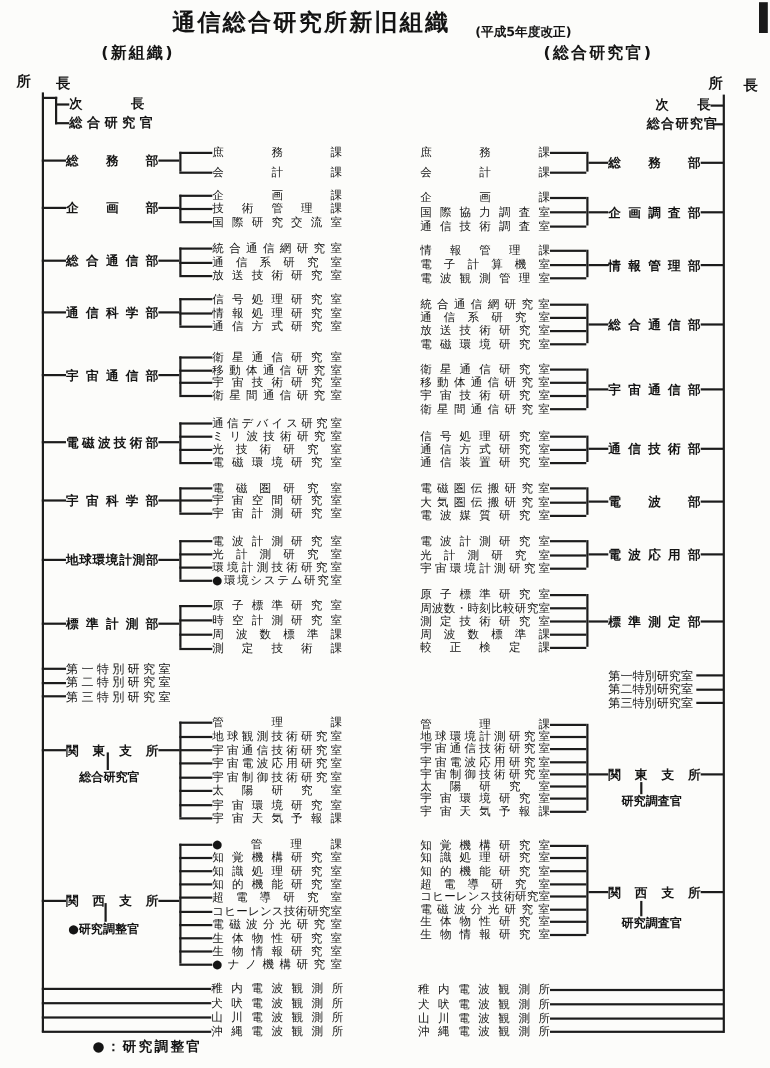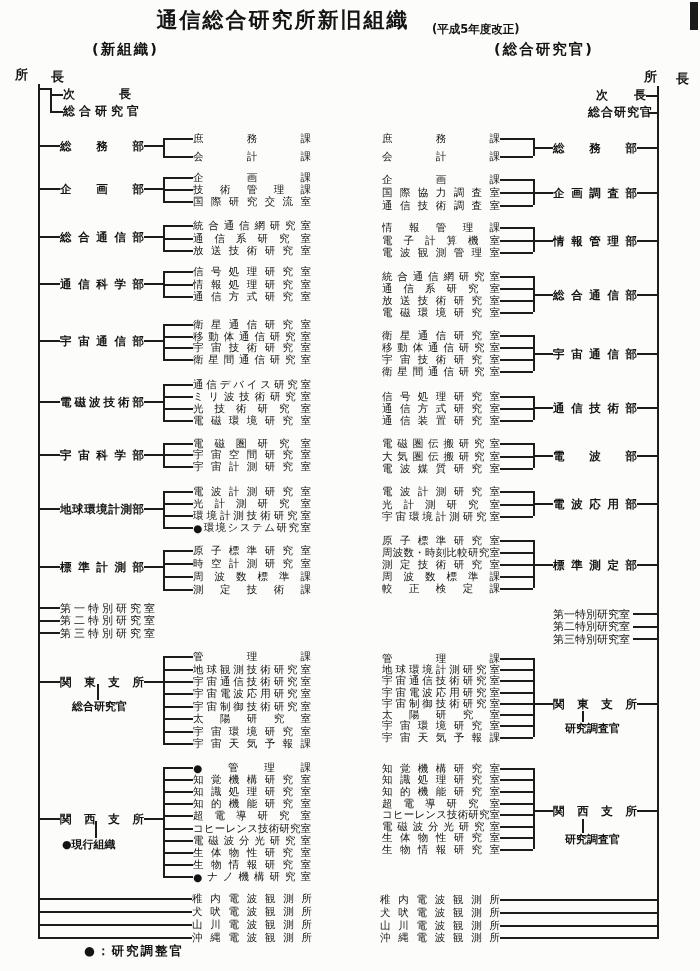--- a/index.html
+++ b/index.html
@@ -543,21 +543,21 @@
       </div>
   </div>
 
   <div class="grp" style="top:762px">
     <div class="dept ld jfy" style="top:51px">
         <span>関</span>
         <span>西</span>
         <span>支</span>
         <span>所</span>
       </div>
-    <div class="sub subks">●現行組織</div>
+    <div class="sub subks">●研究調整官</div>
     <div class="br" style="left:163px;top:5px;height:109px"></div>
     <div class="kids" style="left:193px;--rh:12.1px">
         <div class="kid jfy lt">
           <span>●</span>
           <span>管</span>
           <span>理</span>
           <span>課</span>
         </div>
         <div class="kid jfy lt">
           <span>知</span>

